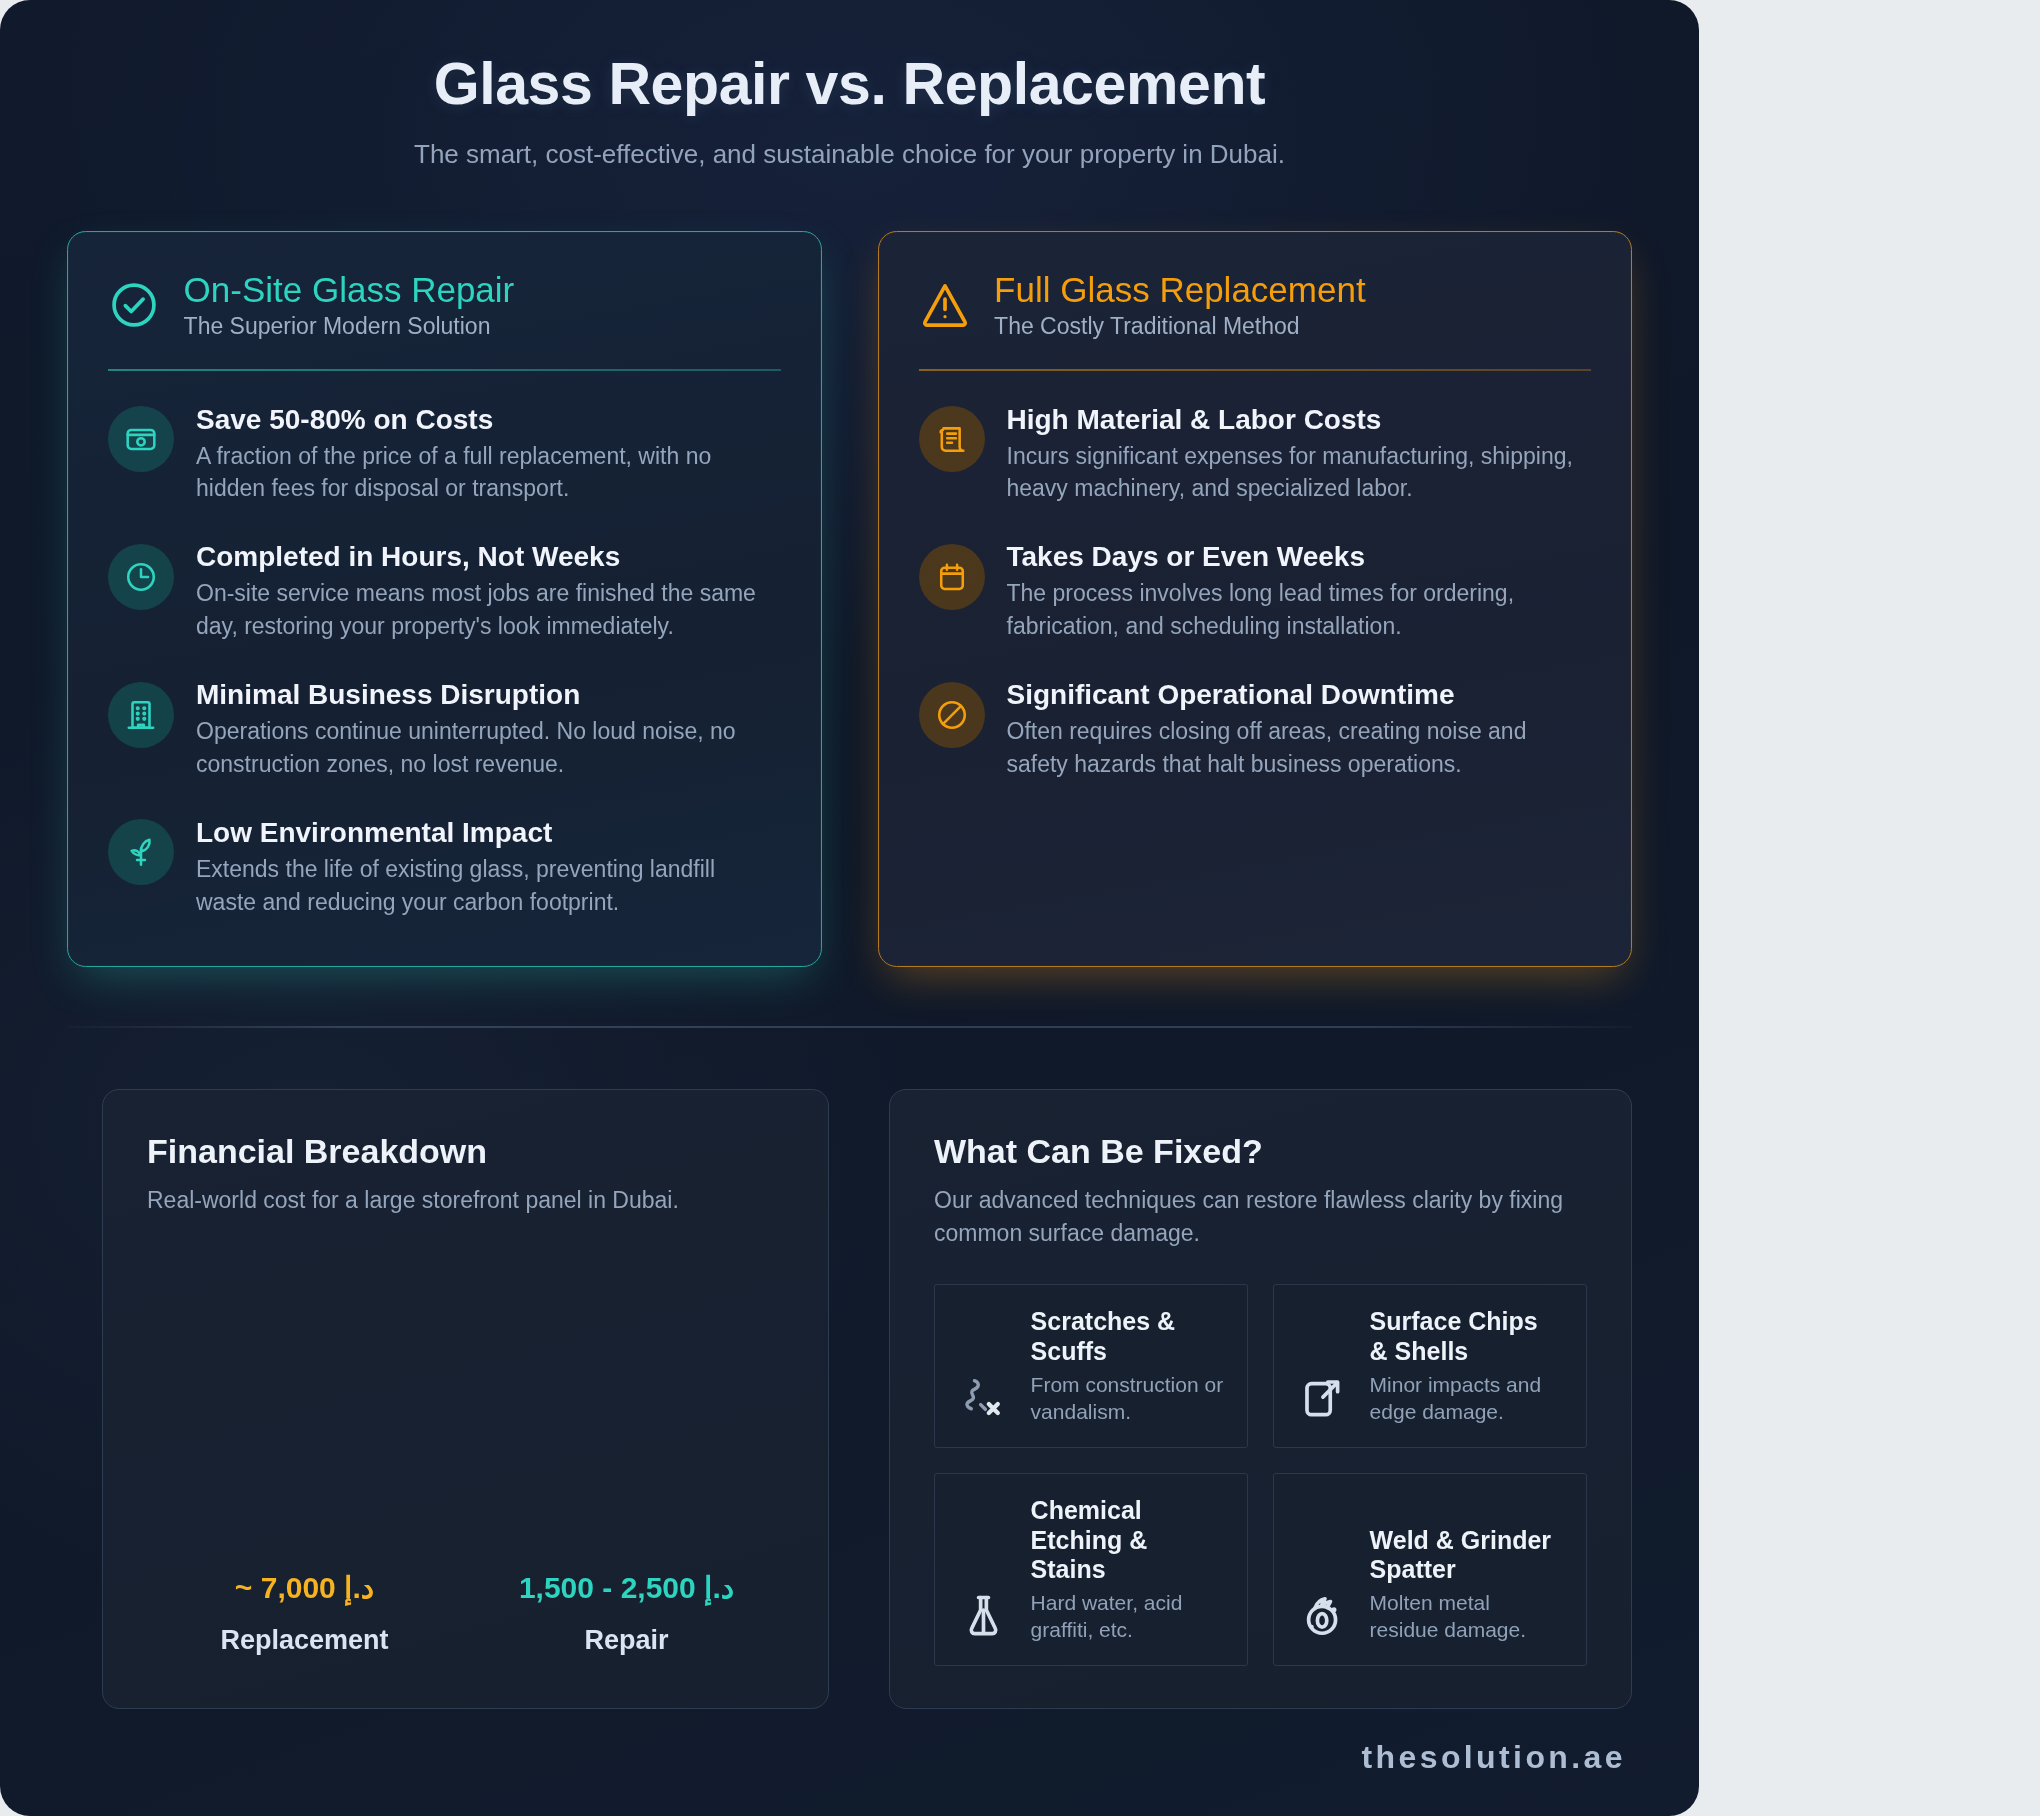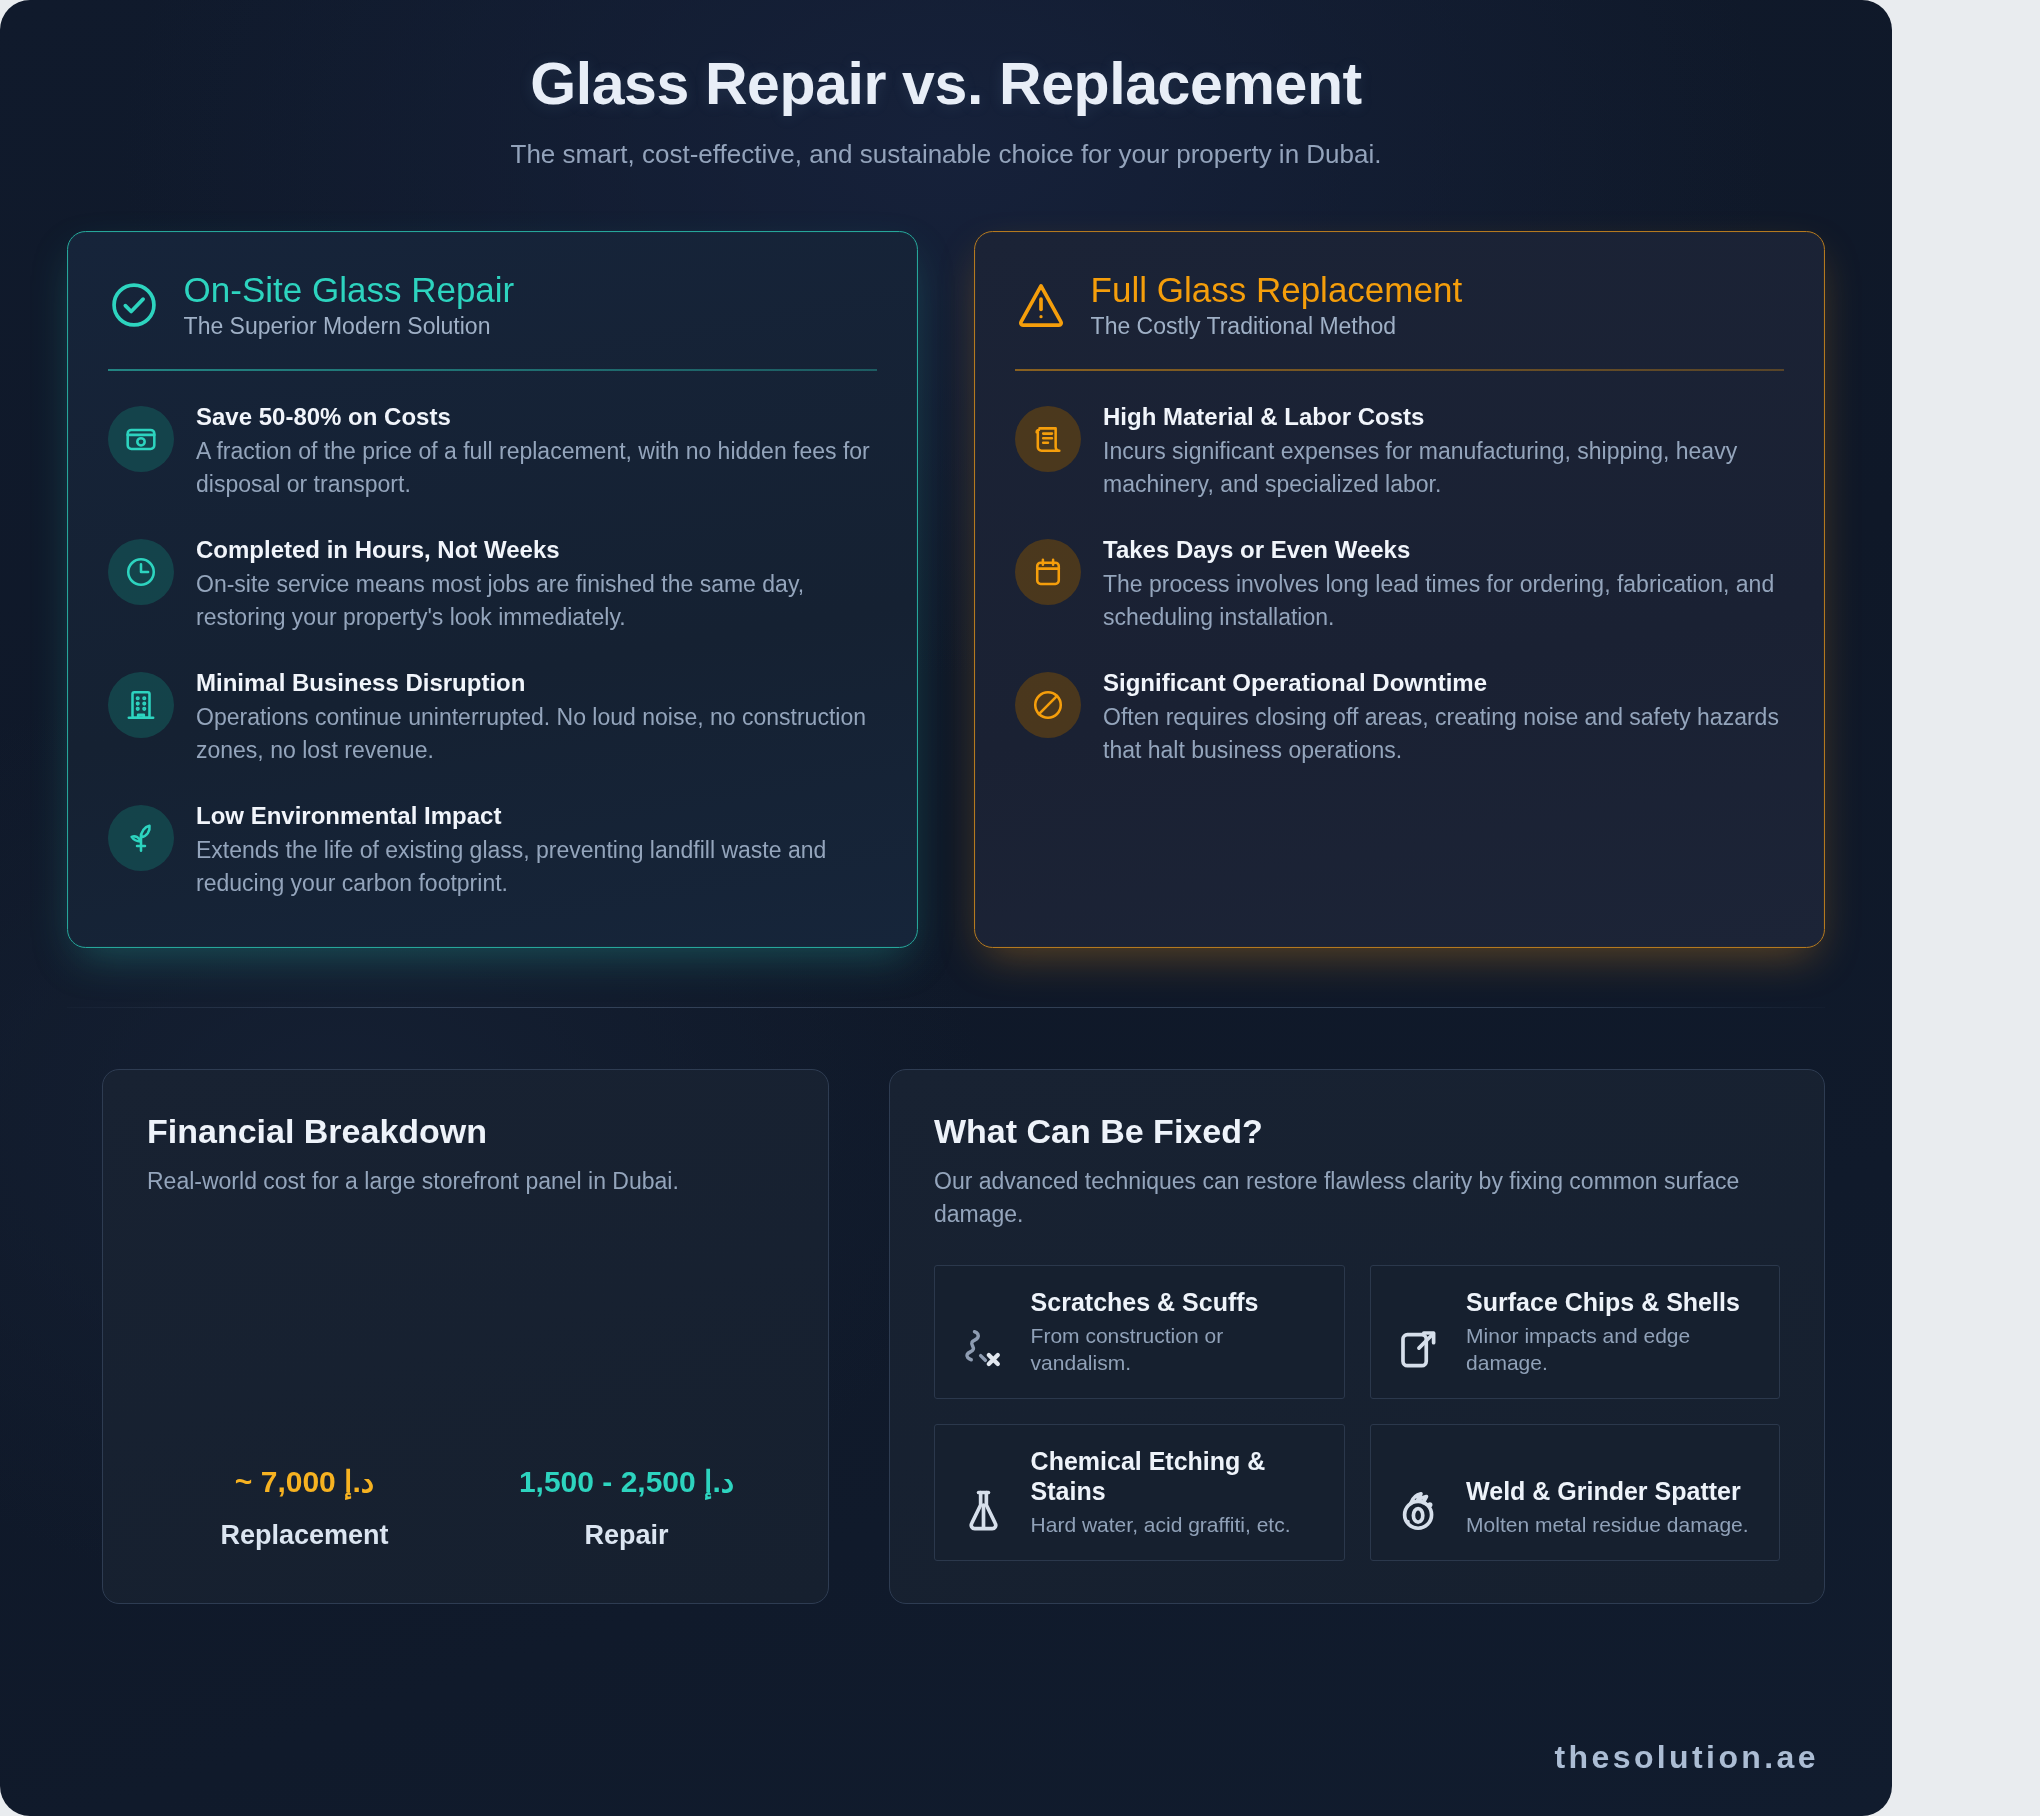--- a/index.html
+++ b/index.html
@@ -7,21 +7,21 @@
   html, body {
     width: 2041px;
     height: 1816px;
     background: #e9ecef;
     font-family: "Liberation Sans", sans-serif;
     overflow: hidden;
   }
 
   #page {
     position: relative;
-    width: 1892px;
+    width: 1699px;
     height: 1816px;
     background:
       radial-gradient(ellipse 1181px 759px at 50% 8%, #16213a 0%, rgba(22,33,58,0) 70%),
       radial-gradient(ellipse 928px 675px at 18% 62%, #152033 0%, rgba(21,32,51,0) 70%),
       linear-gradient(160deg, #101a2c 0%, #0f1828 48%, #111c2e 100%);
     border-radius: 30px;
     overflow: hidden;
   }
 
   
@@ -97,21 +97,21 @@
     width: 66px; height: 66px;
     border-radius: 50%;
     display: flex; align-items: center; justify-content: center;
     margin-top: 3.4px;
   }
   .icon-bg-teal { background: rgba(20,94,92,0.55); }
   .icon-bg-amber { background: rgba(96,66,20,0.70); }
 
   .feat-body { flex: 1; display: flex; flex-direction: column; gap: 3.4px; }
   .feat-title {
-    font-size: 24px; font-weight: bold; color: #f1f5fb; line-height: 1.2;
+    font-size: 28px; font-weight: bold; color: #f1f5fb; line-height: 1.2;
   }
   .feat-desc {
     font-size: 23px; color: #94a5bc; line-height: 1.42;
   }
 
   
   #mid-divider {
     margin: 59px 67px 0 67px;
     height: 1.7px;
     background: linear-gradient(90deg, rgba(120,145,180,0.03), rgba(125,150,185,0.30) 18%, rgba(125,150,185,0.30) 82%, rgba(120,145,180,0.03));

